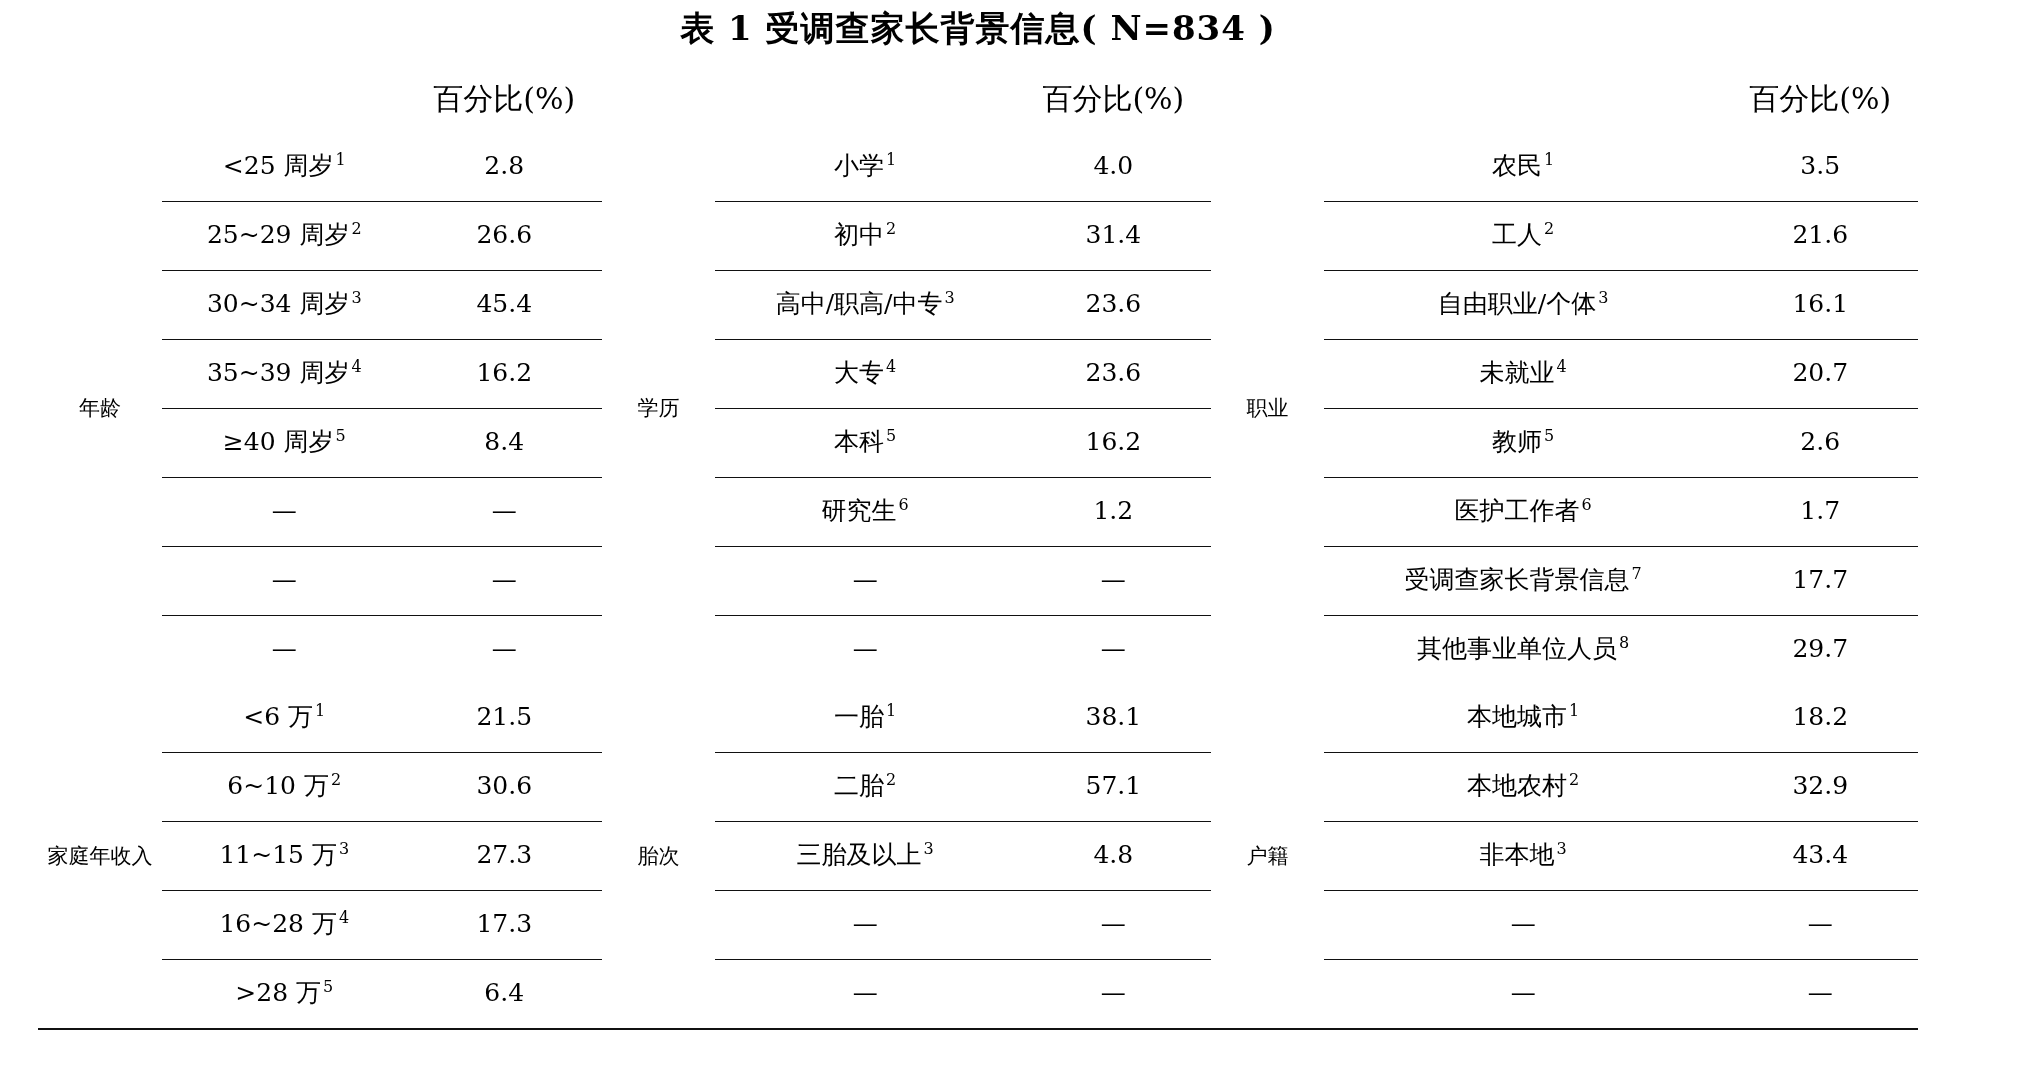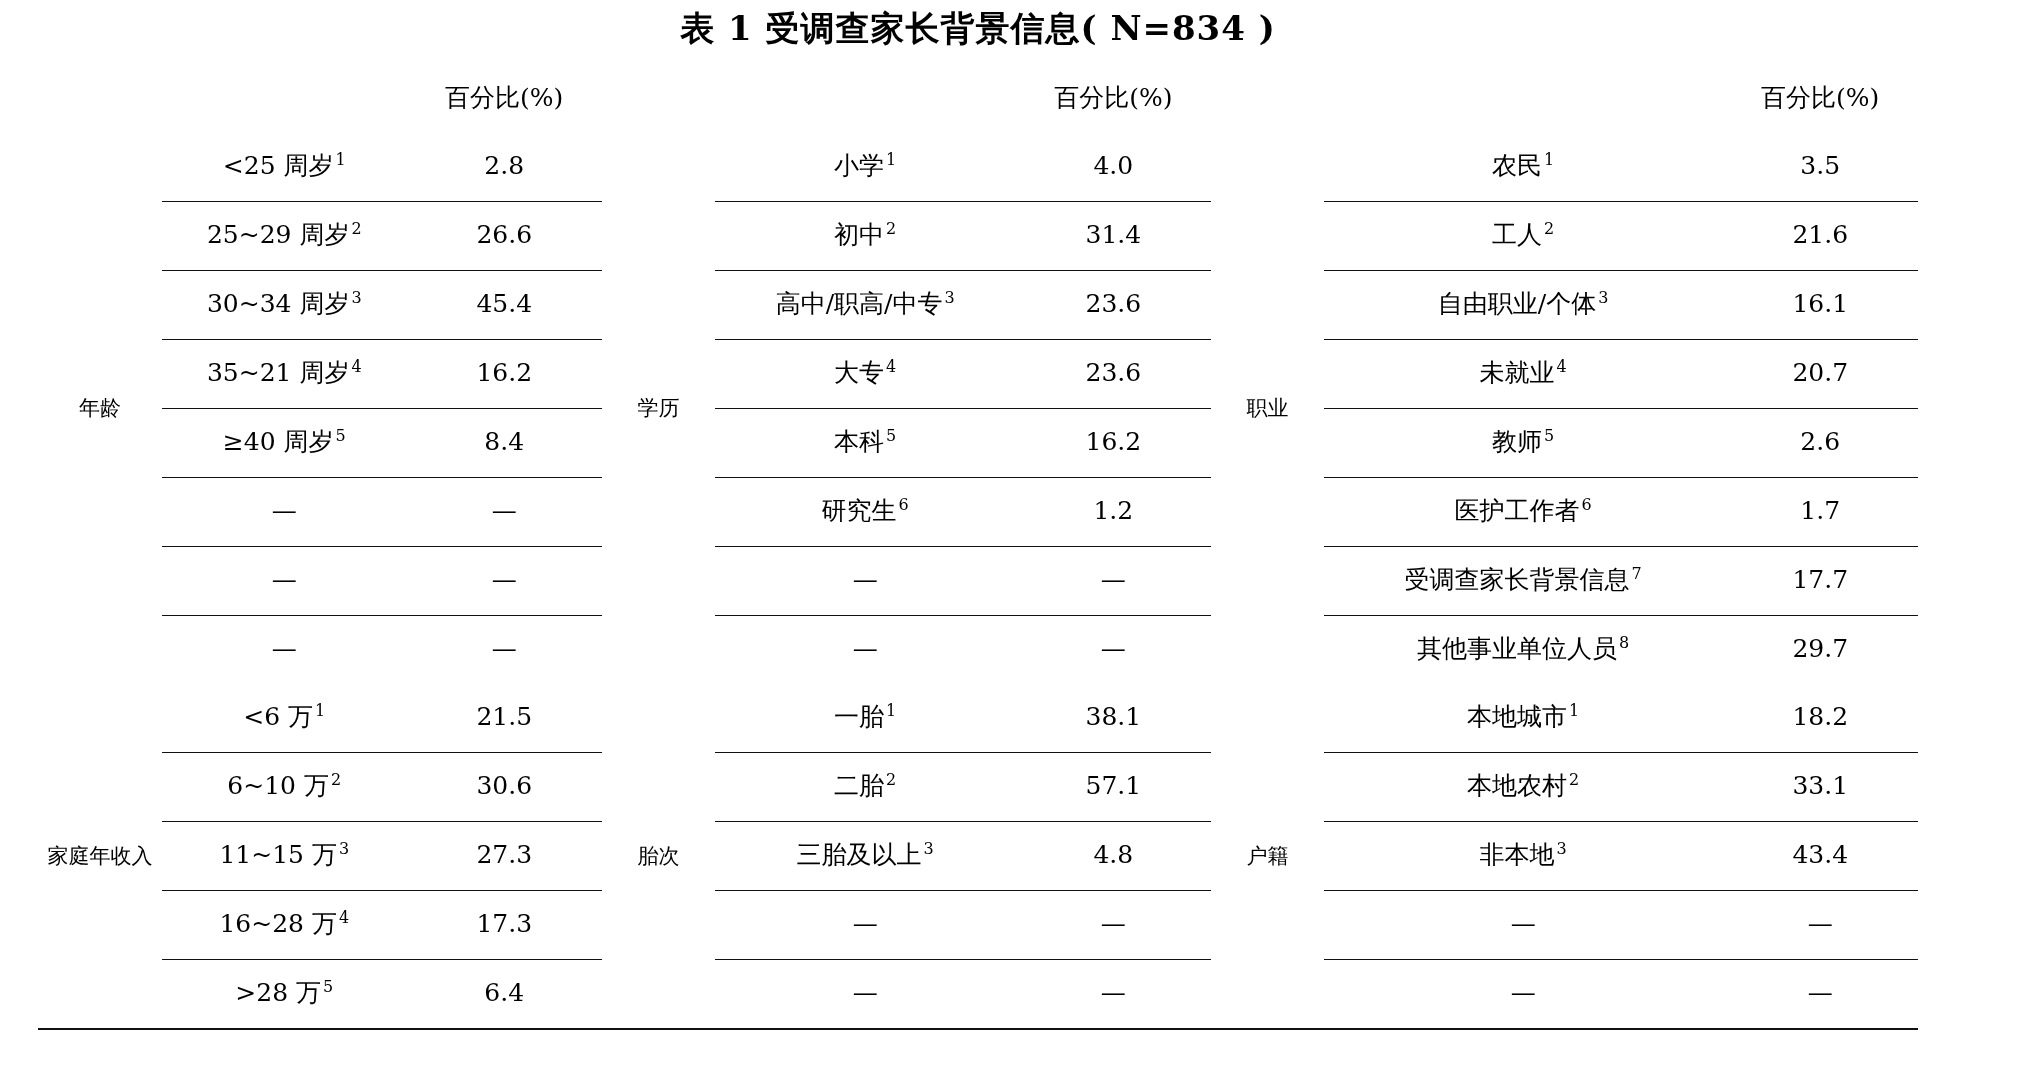--- a/index.html
+++ b/index.html
@@ -66,21 +66,21 @@
     border-top: 2.2px solid #111;
   }
   .bottomrule {
     border-top: 2.6px solid #111;
     width: 100%;
     height: 0;
     margin: 0;
   }
   .head-cell {
     height: 56px;
-    font-size: 25px;
+    font-size: 30px;
   }
   .cat-label {
     font-size: 21px;
     white-space: normal;
     line-height: 1.25;
     padding: 0 6px;
   }
   sup {
     font-size: 16px;
     vertical-align: super;
@@ -154,21 +154,21 @@
       <tr class="body-row">
         <td class="hl vline-l vline-r"><span>30~34 周岁</span><sup>3</sup></td>
         <td class="hl vline-r num">45.4</td>
         <td class="hl vline-l vline-r"><span>高中/职高/中专</span><sup>3</sup></td>
         <td class="hl vline-r num">23.6</td>
         <td class="hl vline-l vline-r"><span>自由职业/个体</span><sup>3</sup></td>
         <td class="hl num">16.1</td>
       </tr>
 
       <tr class="body-row">
-        <td class="hl vline-l vline-r"><span>35~21 周岁</span><sup>4</sup></td>
+        <td class="hl vline-l vline-r"><span>35~39 周岁</span><sup>4</sup></td>
         <td class="hl vline-r num">16.2</td>
         <td class="hl vline-l vline-r"><span>大专</span><sup>4</sup></td>
         <td class="hl vline-r num">23.6</td>
         <td class="hl vline-l vline-r"><span>未就业</span><sup>4</sup></td>
         <td class="hl num">20.7</td>
       </tr>
 
       <tr class="body-row">
         <td class="hl vline-l vline-r"><span>≥40 周岁</span><sup>5</sup></td>
         <td class="hl vline-r num">8.4</td>
@@ -218,21 +218,21 @@
         <td class="vline-l vline-r"><span>本地城市</span><sup>1</sup></td>
         <td class="num">18.2</td>
       </tr>
 
       <tr class="body-row">
         <td class="hl vline-l vline-r"><span>6~10 万</span><sup>2</sup></td>
         <td class="hl vline-r num">30.6</td>
         <td class="hl vline-l vline-r"><span>二胎</span><sup>2</sup></td>
         <td class="hl vline-r num">57.1</td>
         <td class="hl vline-l vline-r"><span>本地农村</span><sup>2</sup></td>
-        <td class="hl num">33.1</td>
+        <td class="hl num">32.9</td>
       </tr>
 
       <tr class="body-row">
         <td class="hl vline-l vline-r"><span>11~15 万</span><sup>3</sup></td>
         <td class="hl vline-r num">27.3</td>
         <td class="hl vline-l vline-r"><span>三胎及以上</span><sup>3</sup></td>
         <td class="hl vline-r num">4.8</td>
         <td class="hl vline-l vline-r"><span>非本地</span><sup>3</sup></td>
         <td class="hl num">43.4</td>
       </tr>

